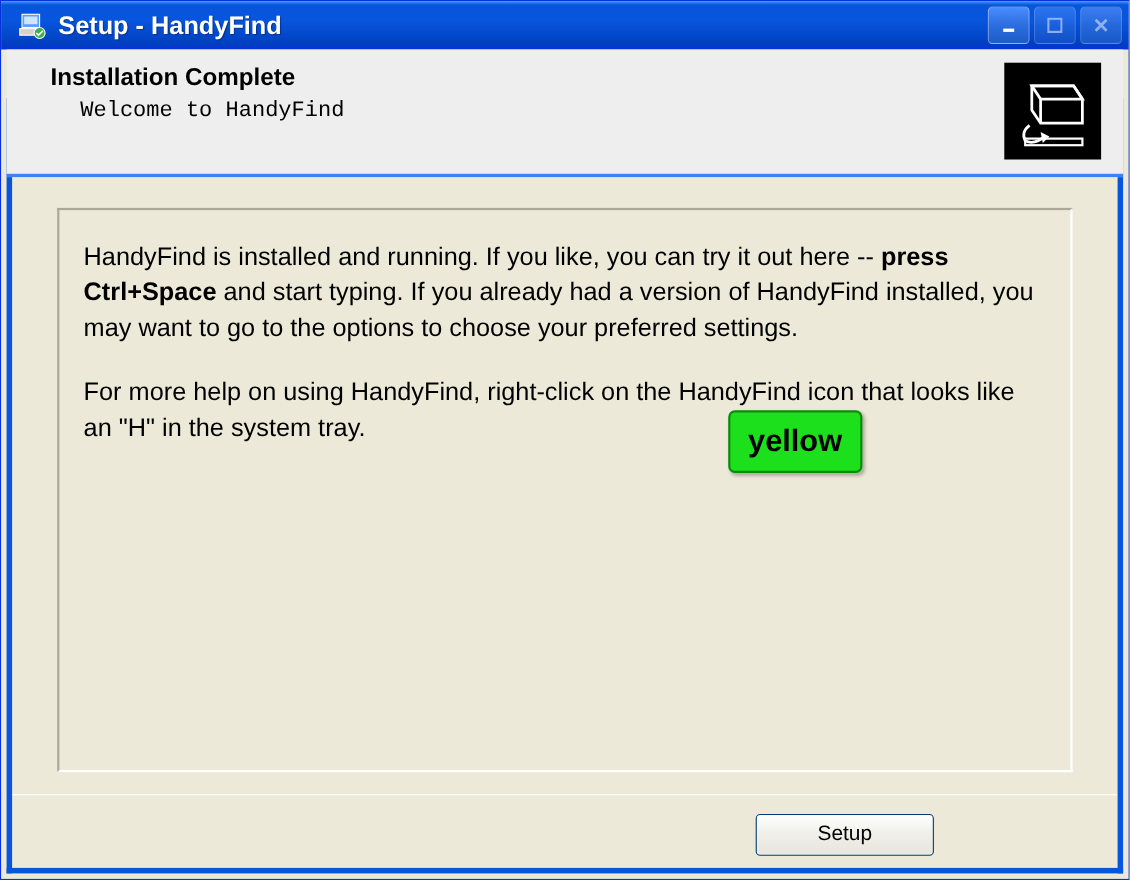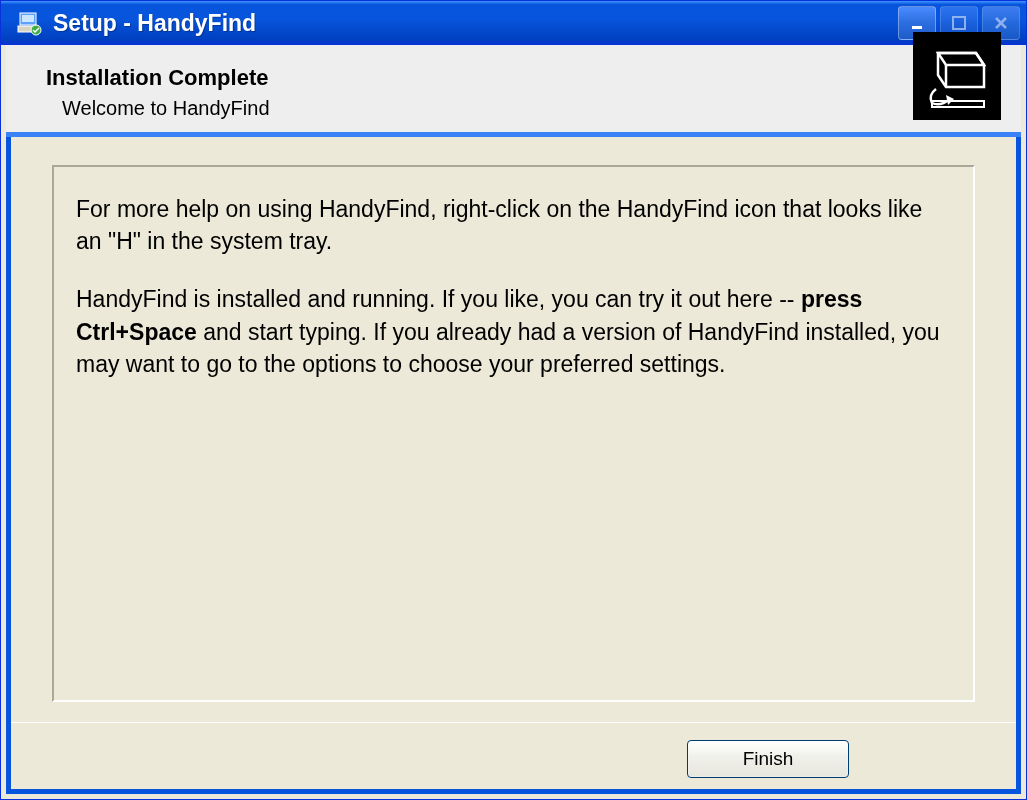--- a/index.html
+++ b/index.html
@@ -56,41 +56,42 @@
       background: linear-gradient(to bottom, #4a8cff 0%, #2c6ee0 50%, #1e5bc8 100%);
     }
     .titlebar-btn.close {
       background: linear-gradient(to bottom, #6a9cff 0%, #3c7ee0 50%, #2e6bc8 100%);
       opacity: 0.55;
     }
     .titlebar-btn.disabled {
       opacity: 0.55;
     }
     .header-panel {
-      height: 92px;
+      height: 116px;
       background: #eeeeee;
-      border-bottom: 5px solid #3b82f6;
-      display: flex;
-      align-items: flex-end;
+      border-bottom: 3px solid #3b82f6;
+      display: flex;
+      align-items: flex-start;
       padding: 12px 18px 12px 40px;
       position: relative;
     }
     .header-texts {
       flex: 1;
     }
     .header-title {
       font-size: 22px;
       font-weight: bold;
       color: #000;
       margin-bottom: 6px;
     }
     .header-subtitle {
       font-size: 20px;
       color: #000;
-      margin-left: 16px;
+      margin-left: 27px;
+      font-family: Liberation Mono, monospace;
     }
     .header-icon {
       width: 88px;
       height: 88px;
       background: #000;
       display: flex;
       align-items: center;
       justify-content: center;
       margin-right: 2px;
     }
@@ -238,27 +239,30 @@
           <path d="M28 28 L28 50" stroke="#fff" stroke-width="2.5"></path>
           <path d="M18 52 Q10 58 14 66 Q22 70 32 62" fill="none" stroke="#fff" stroke-width="2.5"></path>
           <path d="M28 58 L36 62 L30 68 Z" fill="#fff"></path>
           <rect x="14" y="64" width="52" height="6" fill="none" stroke="#fff" stroke-width="2"></rect>
         </svg>
       </div>
     </div>
 
     <div class="content-area">
       <div class="inset-panel">
-        <div class="para">For more help on using HandyFind, right-click on the HandyFind icon that looks like an "H" in the system tray.</div>
         <div class="para">
           <span>HandyFind is installed and running. If you like, you can try it out here -- </span><span class="bold">press Ctrl+Space</span><span> and start typing. If you already had a version of HandyFind installed, you may want to go to the options to choose your preferred settings.</span>
         </div>
-
+        <div class="para">For more help on using HandyFind, right-click on the HandyFind icon that looks like an "H" in the system tray.</div>
+
+        <div class="overlay-badge">
+          <span>yellow</span>
+        </div>
       </div>
     </div>
 
     <div class="button-row">
       <div class="btn">
-        <span>Finish</span>
+        <span>Setup</span>
       </div>
     </div>
   </div>
 </div>
 
 </body></html>

